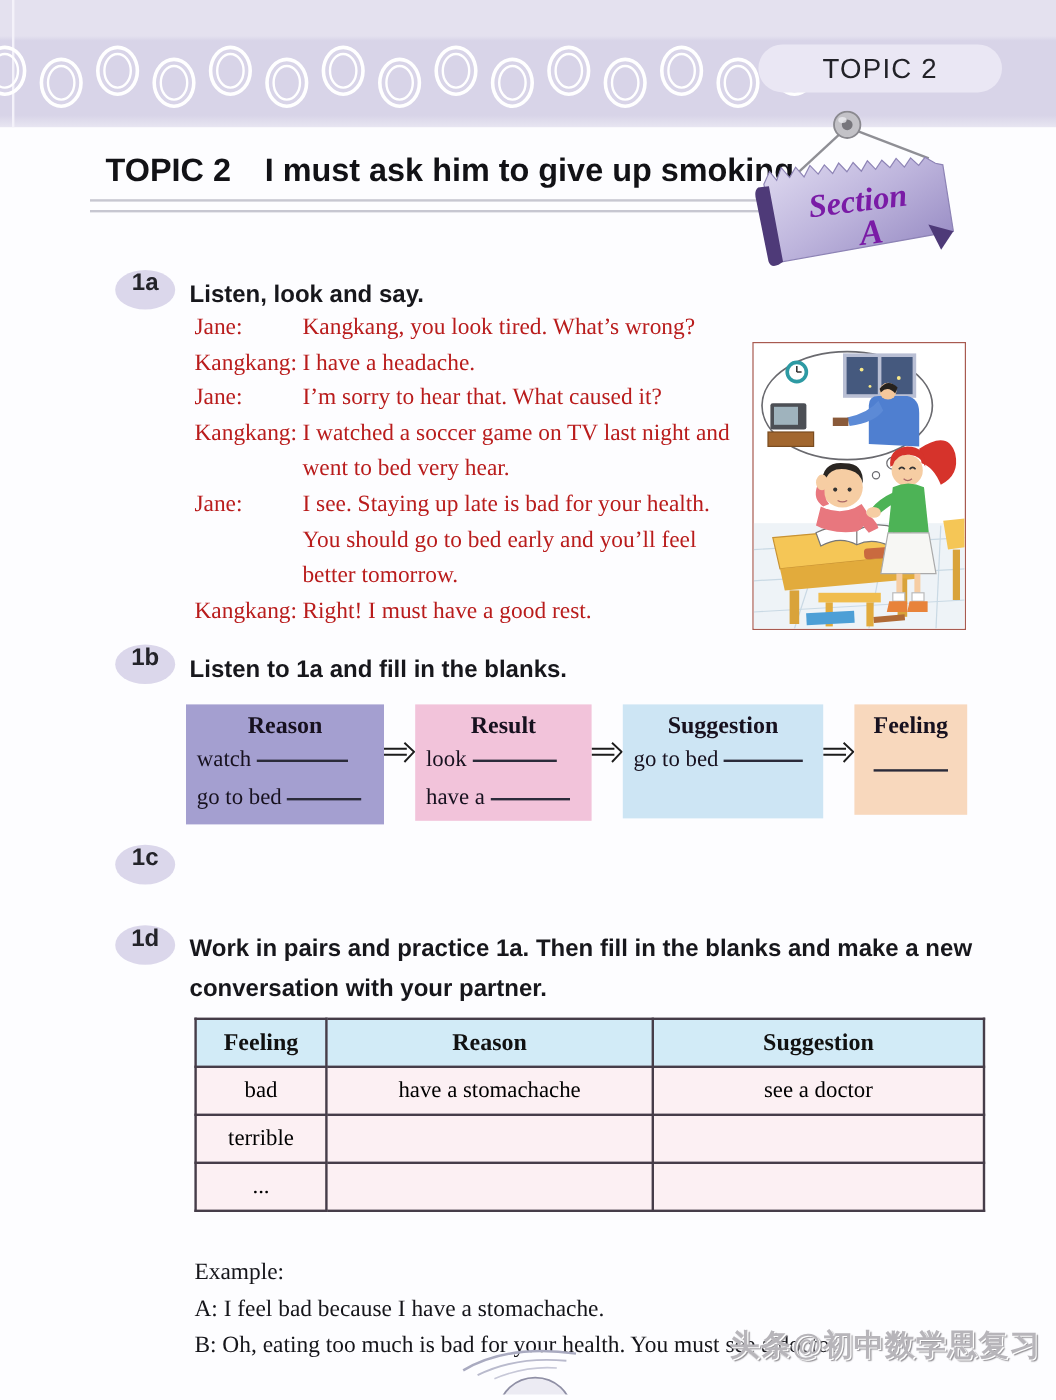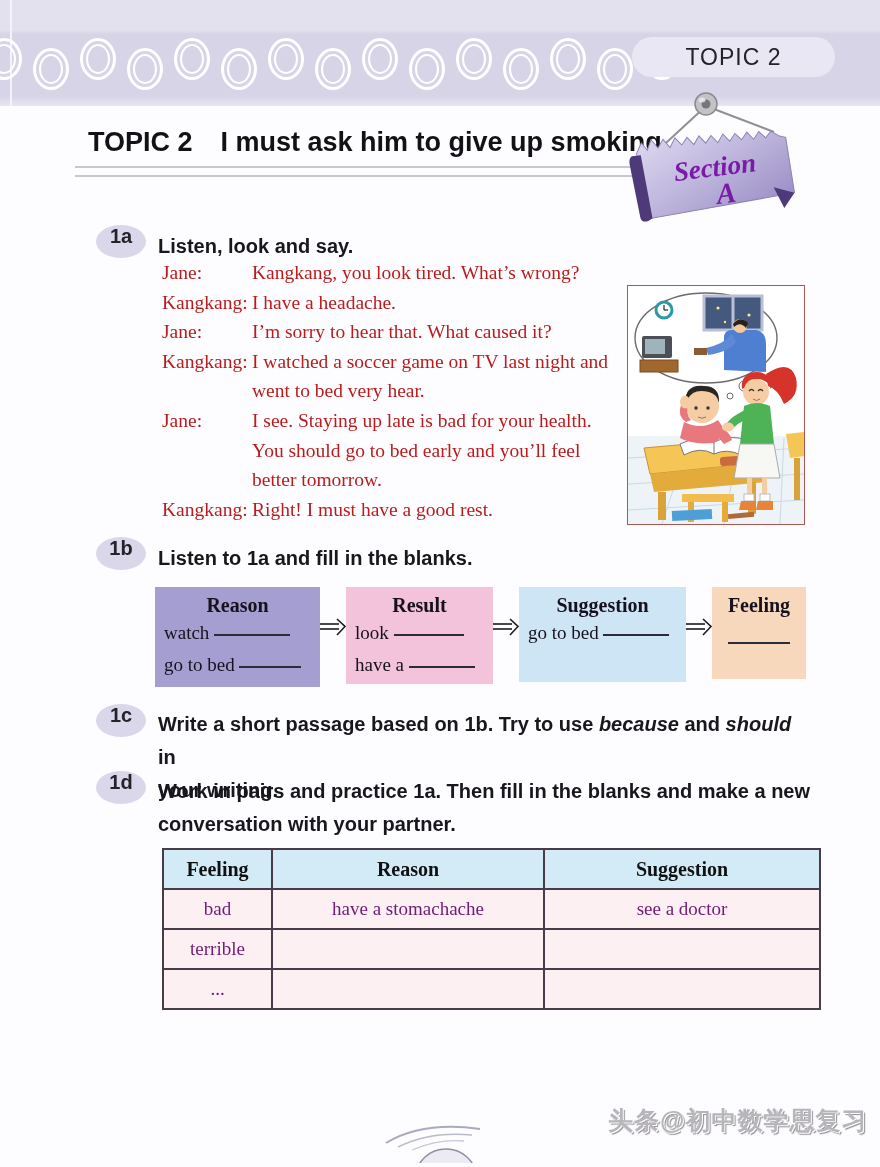--- a/index.html
+++ b/index.html
@@ -55,21 +55,21 @@
   .box-result{width:147px;height:97px;background:#f2c3da;}
   .box-suggestion{width:167px;height:95px;background:#cde5f4;}
   .box-feeling{width:94px;height:92px;background:#f8d8bd;text-align:center;}
   .flow-arrow{width:26px;margin-top:30px;flex:none;}
 
   
   .tbl{position:absolute;top:848px;left:162px;border-collapse:collapse;
        font-family:"Liberation Serif",serif;}
   .tbl th,.tbl td{border:2px solid #463d49;text-align:center;height:38px;padding:0 6px;}
   .tbl th{background:#d2ebf7;font-size:20px;color:#111;}
-  .tbl td{background:#fcf0f3;font-size:19px;color:#701a75;}
+  .tbl td{background:#fcf0f3;font-size:19px;color:#000000;}
   .col-f{width:95px;}.col-r{width:258px;}.col-s{width:262px;}
 
   
   .example{position:absolute;top:1046px;left:162px;font-family:"Liberation Serif",serif;
            font-size:19.5px;line-height:30.5px;color:#15151a;white-space:nowrap;}
 
   
   .watermark{position:absolute;top:1104px;left:608px;font-size:25px;font-weight:bold;
              letter-spacing:1px;color:#b7b5ba;
              text-shadow:1px 1px 0 #ffffff,2px 2px 1px #8f8d92;}
@@ -303,24 +303,20 @@
       <path d="M17,2 L25,9.5 L17,18" fill="none" stroke="#1c1c1c" stroke-width="1.6"></path>
     </svg>
     <div class="fbox box-feeling">
       <div class="ftitle">Feeling</div>
       <div class="fline" style="padding-left:0;padding-top:8px;"><span class="blank" style="width:62px;"></span></div>
     </div>
   </div>
 
   <div class="badge" style="top:704px;left:96px;">
     <span>1c</span>
-  </div>
-  <div class="sec-heading" style="top:708px;">
-    <span>Write a short passage based on 1b. Try to use </span><span class="it">because</span><span> and </span><span class="it">should</span><span> in</span><br>
-    <span>your writing.</span>
   </div>
 
   <div class="badge" style="top:771px;left:96px;">
     <span>1d</span>
   </div>
   <div class="sec-heading" style="top:775px;">
     <span>Work in pairs and practice 1a. Then fill in the blanks and make a new</span><br>
     <span>conversation with your partner.</span>
   </div>
 
@@ -342,20 +338,25 @@
       <td></td>
     </tr>
     <tr>
       <td>...</td>
       <td></td>
       <td></td>
     </tr>
   </tbody>
     </table>
 
+  <div class="example">
+    <div>Example:</div>
+    <div>A: I feel bad because I have a stomachache.</div>
+    <div>B: Oh, eating too much is bad for your health. You must see a doctor.</div>
+  </div>
 
   <div class="watermark">头条@初中数学思复习</div>
 
   <div class="footer-decor">
     <svg width="170" height="46" viewBox="0 0 170 46">
       <path d="M18,26 Q55,4 112,12" fill="none" stroke="#a9aac0" stroke-width="2"></path>
       <path d="M30,30 Q62,14 104,18" fill="none" stroke="#b9bacd" stroke-width="1.6"></path>
       <path d="M44,33 Q70,22 96,24" fill="none" stroke="#c7c8d8" stroke-width="1.3"></path>
       <ellipse cx="78" cy="60" rx="30" ry="28" fill="#ecebf3" stroke="#8f8fa5" stroke-width="1.5"></ellipse>
       <text x="78" y="70" text-anchor="middle" font-size="24" font-weight="bold" fill="#55557a">65</text>

